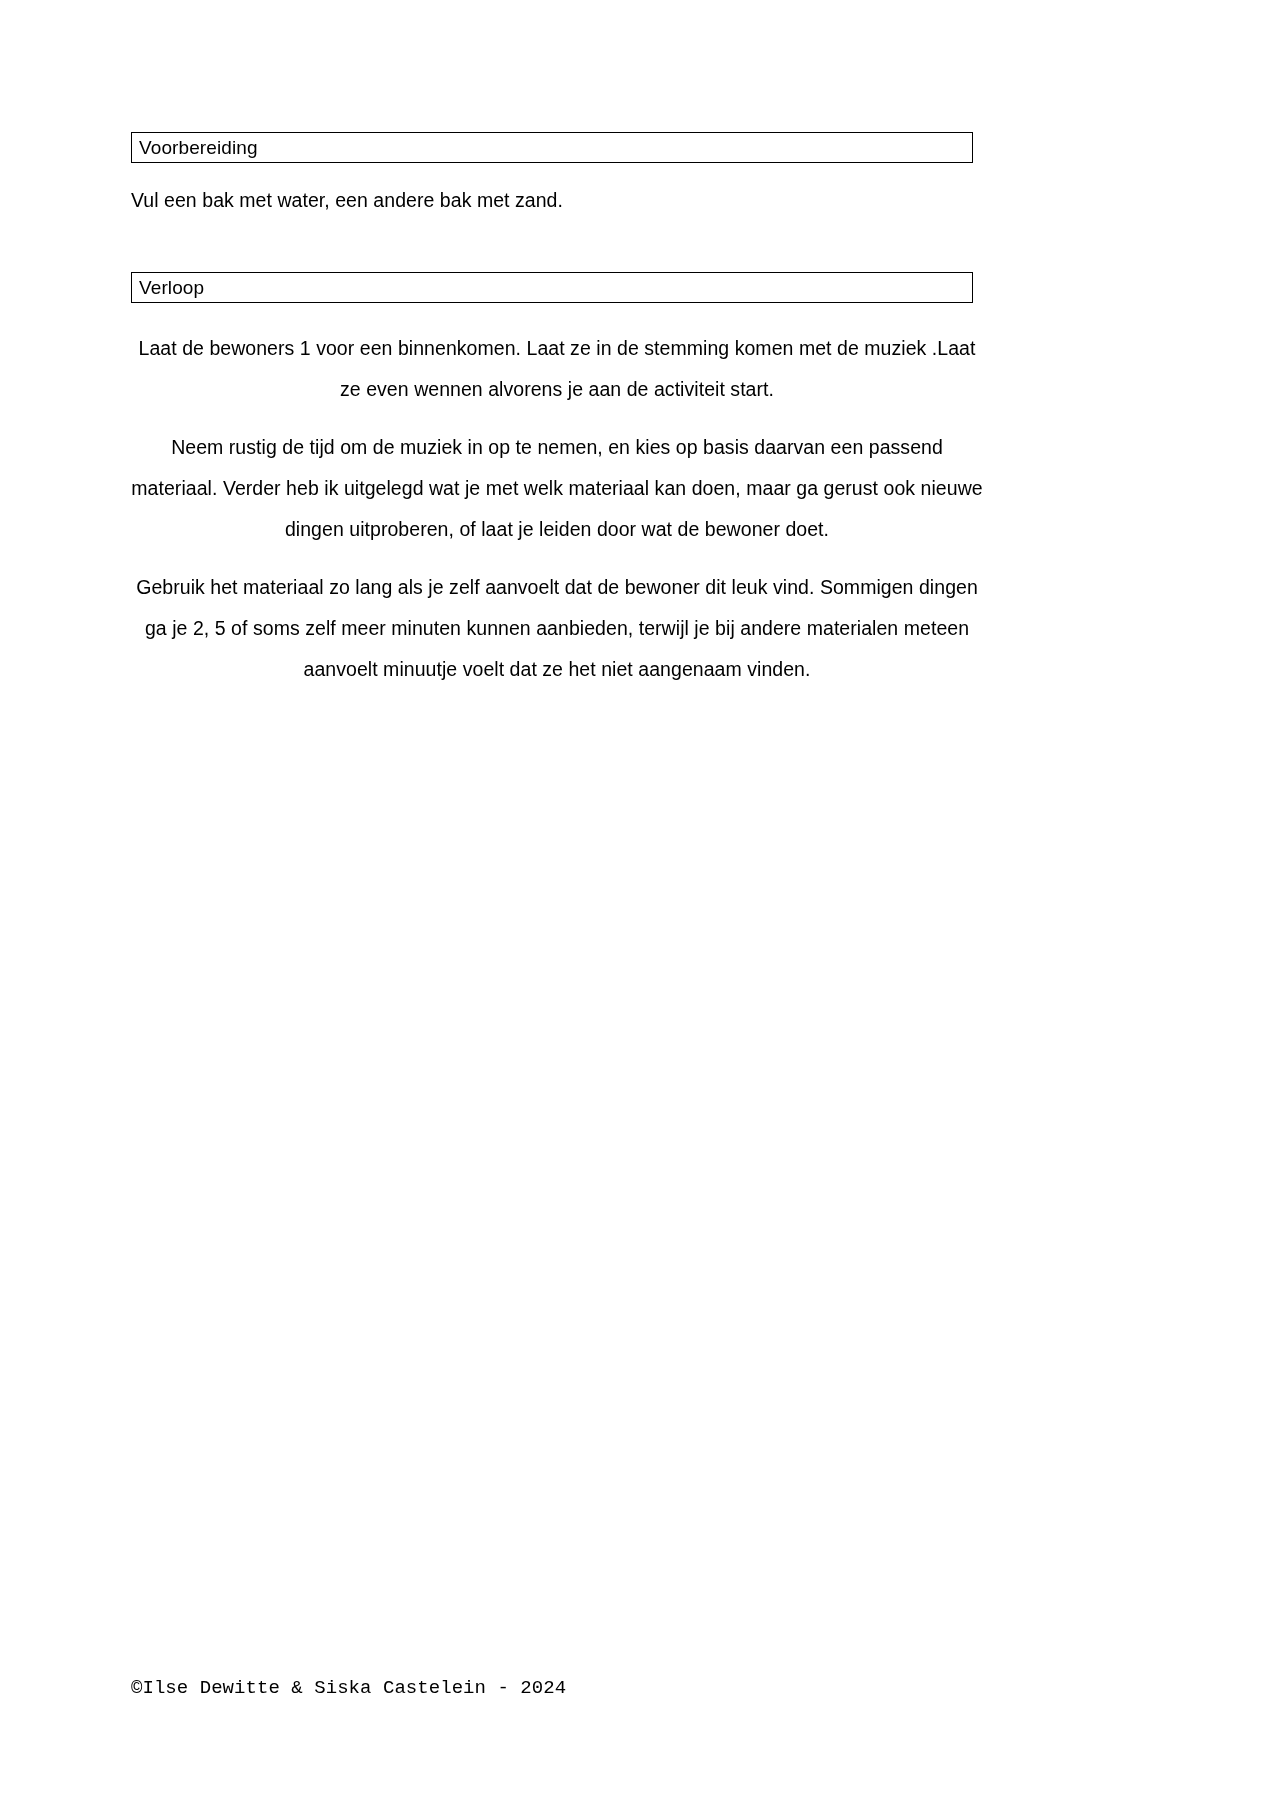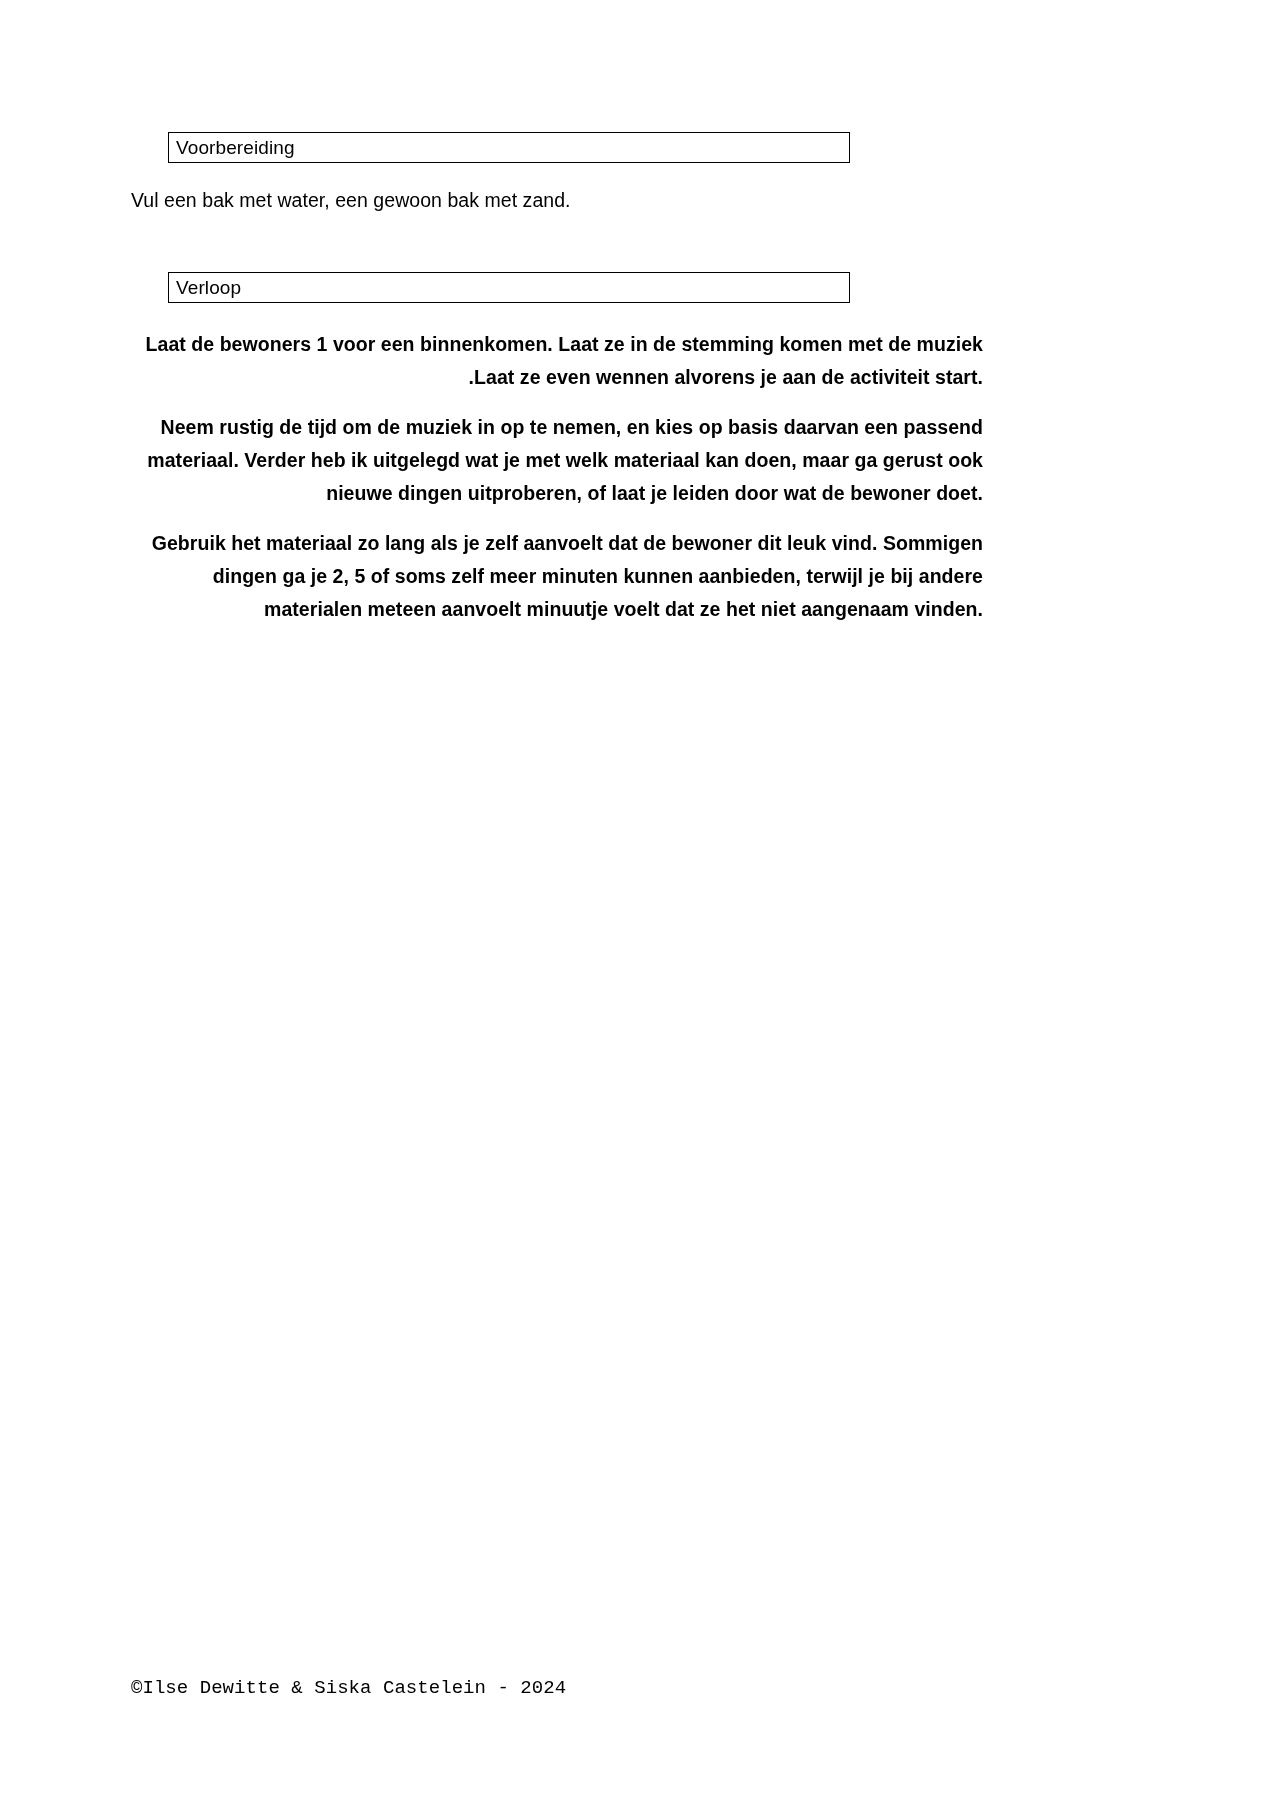--- a/index.html
+++ b/index.html
@@ -27,52 +27,50 @@
     position: absolute;
     left: 131px;
     top: 132px;
     width: 854px;
   }
 
   
   .section-heading {
     border: 1px solid #000000;
     box-sizing: border-box;
-    width: 682px;
+    width: 842px;
     height: 31px;
     padding: 3px 13px 0 7px;
     font-size: 19px;
     line-height: 24px;
     letter-spacing: 0.1px;
     color: #000000;
     background: #ffffff;
-    margin-left: 37px;
   }
 
   .body-block {
     margin-top: 23px;
     width: 848px;
   }
 
   .body-line {
     font-size: 19.5px;
     line-height: 29px;
     letter-spacing: 0.05px;
     color: #000000;
     white-space: pre-wrap;
   }
 
   .para {
     font-size: 19.5px;
-    line-height: 33px;
+    line-height: 41px;
     letter-spacing: 0.05px;
     color: #000000;
     margin: 0 0 17px 0;
-    text-align: right;
-    font-weight: bold;
+    text-align: center;
   }
 
   .spacer-between-sections {
     height: 57px;
   }
 
   .verloop-body {
     margin-top: 25px;
     width: 852px;
   }
@@ -91,21 +89,21 @@
 </head>
 <body>
 
 <div class="page">
 
   <div class="content">
 
     <div class="section-heading">Voorbereiding</div>
 
     <div class="body-block">
-      <div class="body-line">Vul een bak met water, een gewoon bak met zand.</div>
+      <div class="body-line">Vul een bak met water, een andere bak met zand.</div>
     </div>
 
     <div class="spacer-between-sections"></div>
 
     <div class="section-heading">Verloop</div>
 
     <div class="verloop-body">
       <p class="para">Laat de bewoners 1 voor een binnenkomen. Laat ze in de stemming komen met de muziek .Laat ze even wennen alvorens je aan de activiteit start.</p>
       <p class="para">Neem rustig de tijd om de muziek in op te nemen, en kies op basis daarvan een passend materiaal. Verder heb ik uitgelegd wat je met welk materiaal kan doen, maar ga gerust ook nieuwe dingen uitproberen, of laat je leiden door wat de bewoner doet.</p>
       <p class="para">Gebruik het materiaal zo lang als je zelf aanvoelt dat de bewoner dit leuk vind. Sommigen dingen ga je 2, 5 of soms zelf meer minuten kunnen aanbieden, terwijl je bij andere materialen meteen aanvoelt minuutje voelt dat ze het niet aangenaam vinden.</p>

